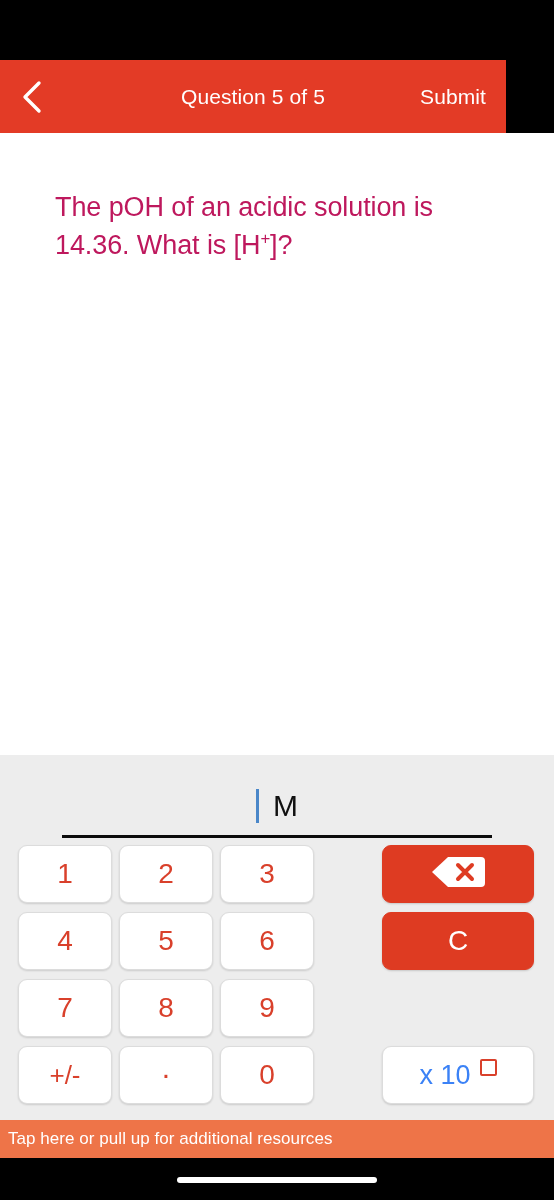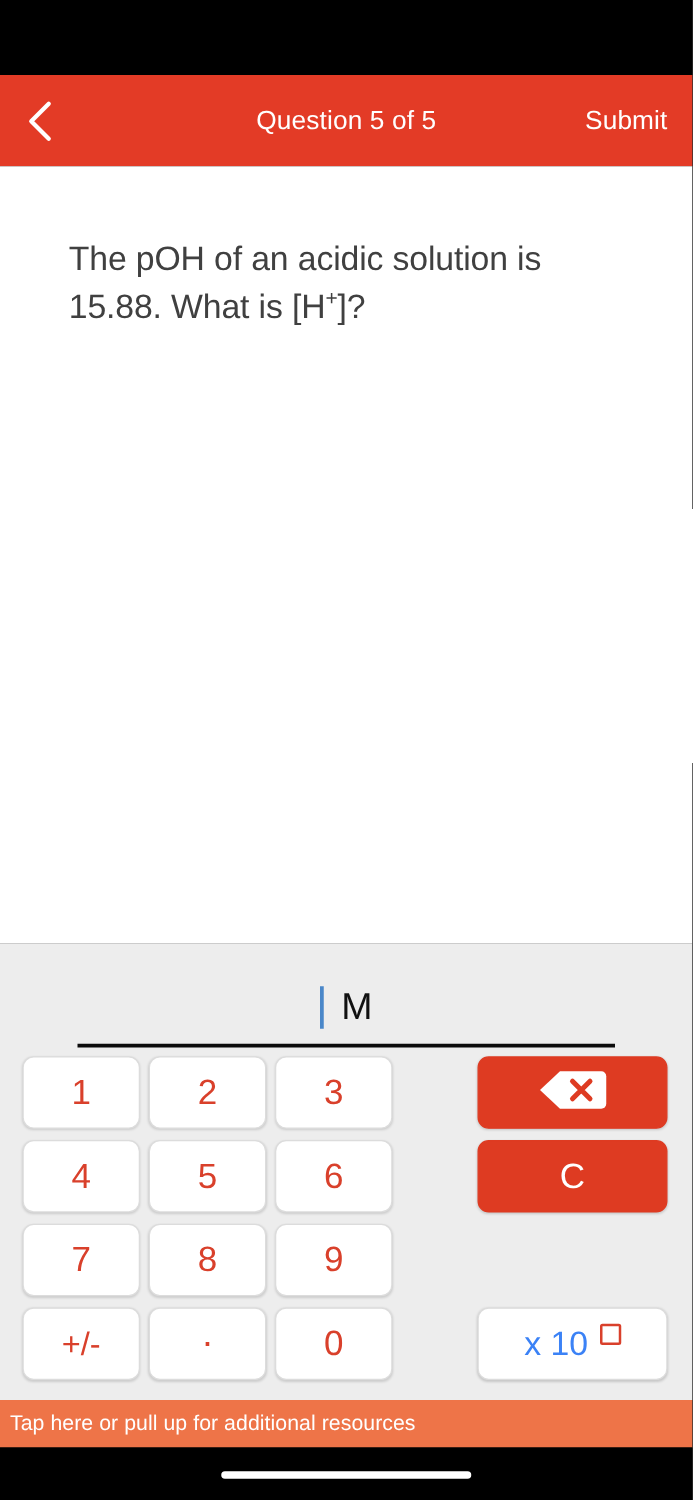--- a/index.html
+++ b/index.html
@@ -25,21 +25,21 @@
     top: 0; left: 0;
     width: 554px;
     height: 60px;
     background: #000000;
   }
 
   
   .header {
     position: absolute;
     top: 60px; left: 0;
-    width: 554px;
+    width: 506px;
     height: 73px;
     background: #E33B26;
     display: flex;
     align-items: center;
   }
   .back-btn {
     position: absolute;
     left: 8px; top: 50%;
     transform: translateY(-50%);
     width: 48px; height: 48px;
@@ -74,21 +74,21 @@
     position: absolute;
     top: 133px; left: 0;
     width: 554px;
     height: 622px;
     background: #FFFFFF;
   }
   .question {
     position: absolute;
     left: 55px; top: 55px;
     width: 455px;
-    color: #404040;
+    color: #be185d;
     font-size: 27px;
     line-height: 38px;
     letter-spacing: -0.1px;
   }
   .question sup {
     font-size: 0.62em;
     vertical-align: super;
     line-height: 0;
   }
 
@@ -259,21 +259,21 @@
         </svg>
       </span>
     </div>
     <div class="header-title">Question 5 of 5</div>
     <div class="submit-btn">Submit</div>
   </div>
 
   <div class="content">
     <div class="question">
       <span>The pOH of an acidic solution is</span><br>
-      <span>15.88. What is [H</span><sup>+</sup><span>]?</span>
+      <span>14.36. What is [H</span><sup>+</sup><span>]?</span>
     </div>
   </div>
 
   <div class="keypad">
 
     <div class="answer-area">
       <div class="answer-row">
         <span></span>
         <span class="caret"></span>
         <span class="unit">M</span>

